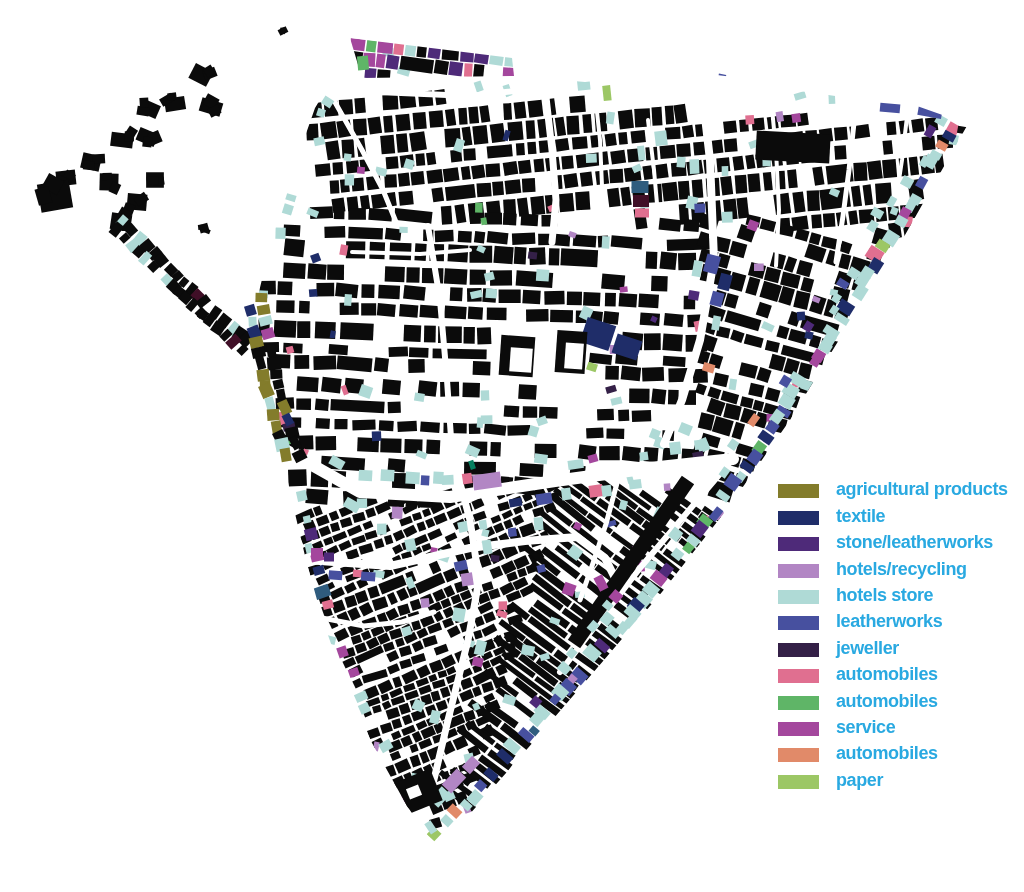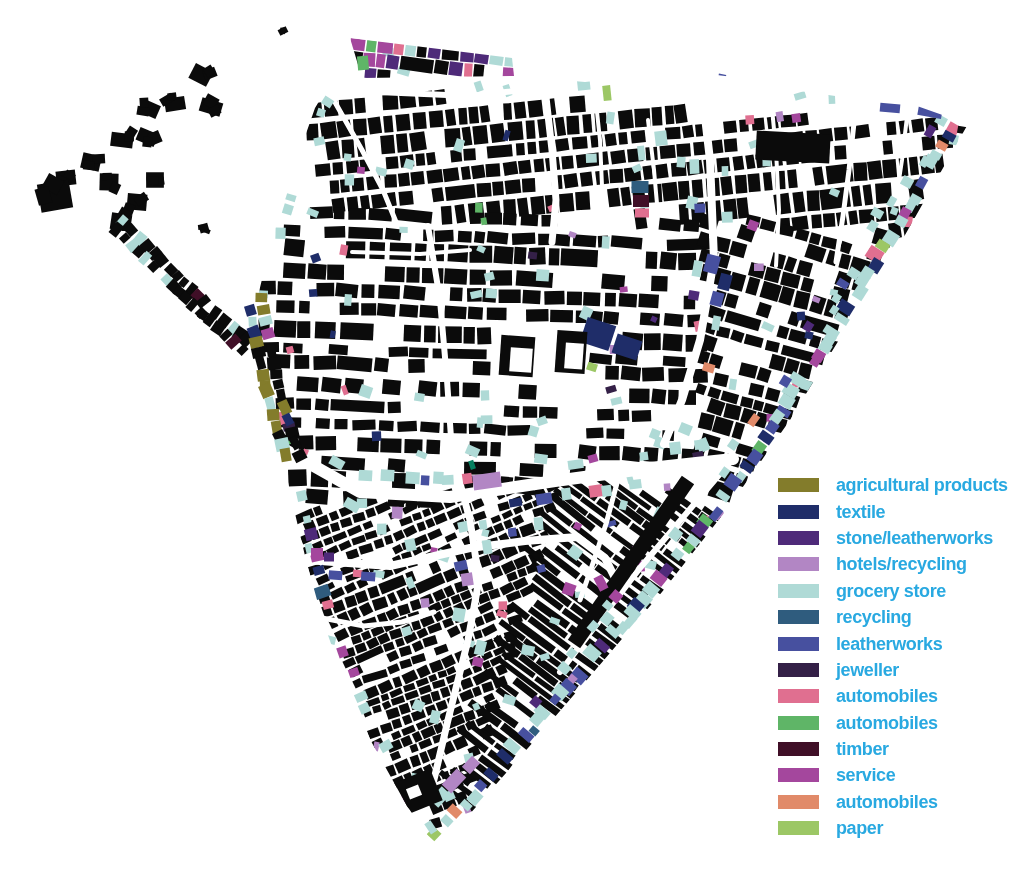--- a/index.html
+++ b/index.html
@@ -2,21 +2,21 @@
 <html><head>
 <meta charset="utf-8">
 <style>
   html,body{margin:0;padding:0;background:#fff;}
   .stage{position:relative;width:1024px;height:892px;background:#fff;overflow:hidden;
          font-family:"Liberation Sans",sans-serif;}
   .map-wrap{position:absolute;inset:0;}
   .map-wrap svg{display:block;width:1024px;height:892px;}
   .legend{position:absolute;left:768px;top:472px;width:250px;}
   .legend ul{list-style:none;margin:0;padding:0;}
-  .legend-row{display:flex;align-items:center;height:26.4px;padding-left:10px;}
+  .legend-row{display:flex;align-items:flex-end;height:26.4px;padding-left:10px;}
   .swatch{width:41px;height:14px;flex:0 0 41px;margin-right:17px;}
   .legend-label{font-weight:700;font-size:18px;line-height:1;letter-spacing:-0.4px;
                 color:#29a9e1;white-space:nowrap;}
 </style>
 </head>
 <body>
 
 <div class="stage">
 
   <div class="map-wrap">
@@ -1464,47 +1464,39 @@
       <li class="legend-row">
           <span class="swatch" style="background: rgb(78, 42, 121);"></span>
           <span class="legend-label">stone/leatherworks</span>
         </li>
       <li class="legend-row">
           <span class="swatch" style="background: rgb(178, 134, 196);"></span>
           <span class="legend-label">hotels/recycling</span>
         </li>
       <li class="legend-row">
           <span class="swatch" style="background: rgb(175, 218, 214);"></span>
-          <span class="legend-label">grocery store</span>
-        </li>
-      <li class="legend-row">
-          <span class="swatch" style="background: rgb(47, 92, 126);"></span>
-          <span class="legend-label">recycling</span>
+          <span class="legend-label">hotels store</span>
         </li>
       <li class="legend-row">
           <span class="swatch" style="background: rgb(71, 80, 159);"></span>
           <span class="legend-label">leatherworks</span>
         </li>
       <li class="legend-row">
           <span class="swatch" style="background: rgb(52, 32, 71);"></span>
           <span class="legend-label">jeweller</span>
         </li>
       <li class="legend-row">
           <span class="swatch" style="background: rgb(224, 111, 144);"></span>
           <span class="legend-label">automobiles</span>
         </li>
       <li class="legend-row">
           <span class="swatch" style="background: rgb(95, 181, 103);"></span>
           <span class="legend-label">automobiles</span>
         </li>
       <li class="legend-row">
-          <span class="swatch" style="background: rgb(64, 15, 39);"></span>
-          <span class="legend-label">timber</span>
-        </li>
-      <li class="legend-row">
           <span class="swatch" style="background: rgb(164, 71, 157);"></span>
           <span class="legend-label">service</span>
         </li>
       <li class="legend-row">
           <span class="swatch" style="background: rgb(225, 138, 105);"></span>
           <span class="legend-label">automobiles</span>
         </li>
       <li class="legend-row">
           <span class="swatch" style="background: rgb(156, 199, 101);"></span>
           <span class="legend-label">paper</span>

